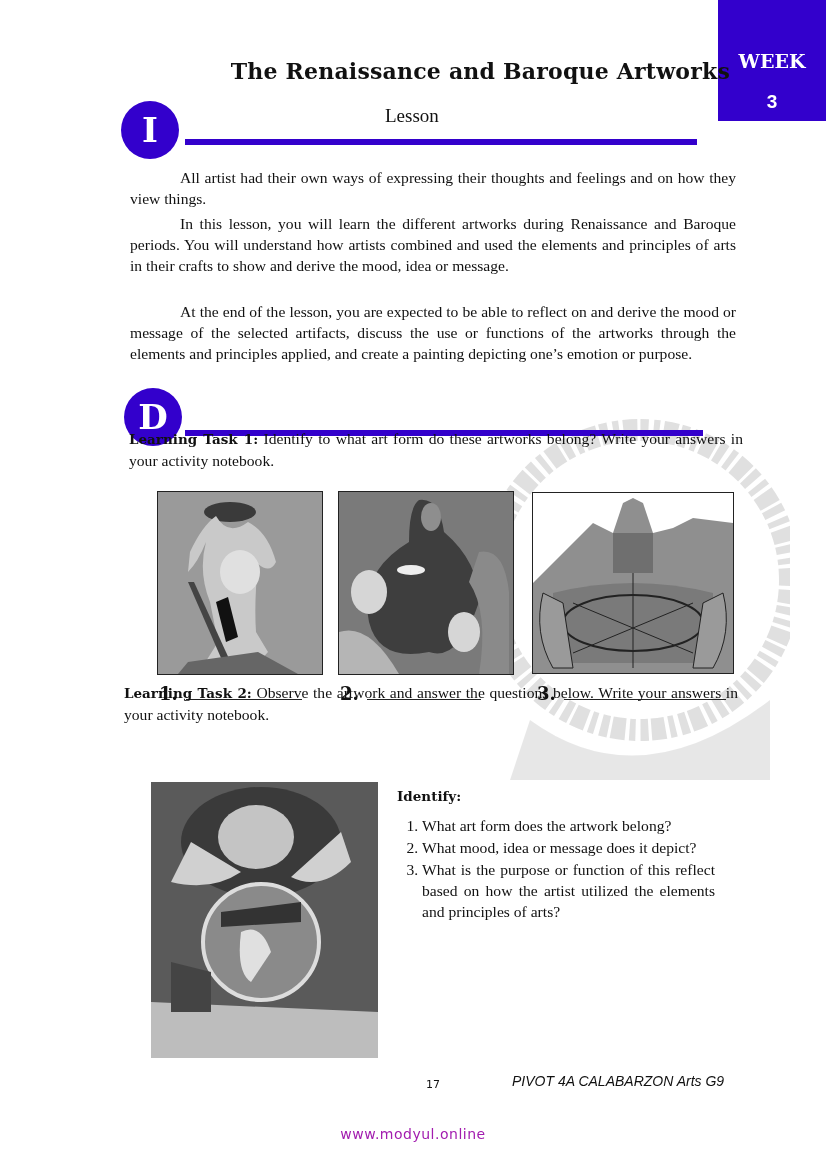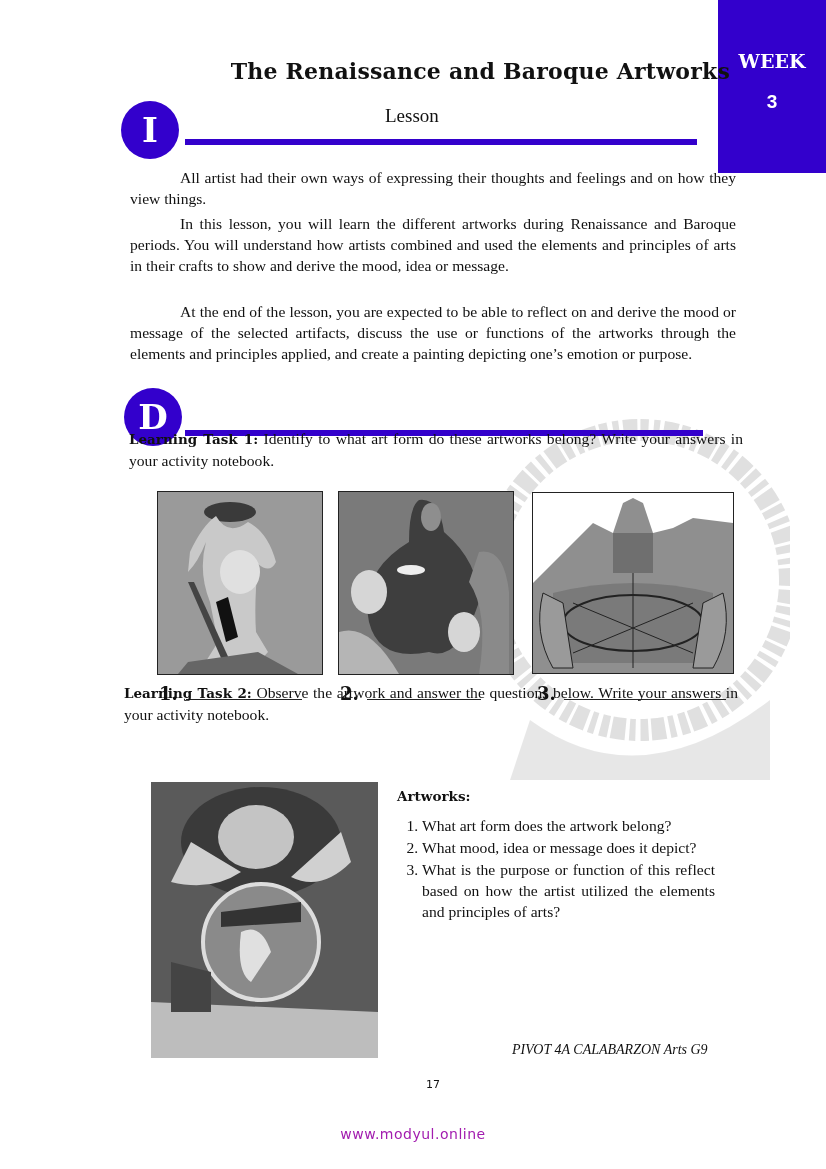--- a/index.html
+++ b/index.html
@@ -2,21 +2,21 @@
 <html><head>
 <meta charset="utf-8">
 <style>
   html, body { margin: 0; padding: 0; }
   body {
     width: 826px; height: 1169px; position: relative; overflow: hidden;
     background: #ffffff; color: #111;
     font-family: "DejaVu Serif", serif;
   }
   .week-tab {
-    position: absolute; left: 718px; top: 0; width: 108px; height: 173px;
+    position: absolute; left: 718px; top: 0; width: 108px; height: 121px;
     background: #3300cc; color: #fff; text-align: center;
     font-family: "DejaVu Serif", serif; font-weight: bold;
   }
   .week-tab .w1 { position: absolute; top: 50px; left: 0; right: 0; font-size: 19px; }
   .week-tab .w2 { position: absolute; top: 91px; left: 0; right: 0; font-size: 19px; font-family: "Liberation Sans", sans-serif; }
 
   .title {
     position: absolute; left: 110px; width: 620px; top: 58px; text-align: right;
     font-family: "DejaVu Serif", serif; font-weight: bold; font-size: 22px; letter-spacing: 0.2px;
   }
@@ -49,21 +49,21 @@
   }
   .answer .line { display: inline-block; border-bottom: 1.5px solid #222; height: 1px; margin-left: 8px; margin-bottom: 4px; }
   .questions {
     position: absolute; left: 397px; top: 786px; width: 318px;
     font-family: "Liberation Serif", serif; font-size: 15.6px; line-height: 21px;
   }
   .questions .qh { font-family: "DejaVu Serif", serif; font-weight: bold; font-size: 13.5px; margin-bottom: 8px; }
   .questions ol { margin: 0; padding-left: 25px; }
   .questions li { text-align: justify; padding-left: 0; margin-bottom: 1px; }
   .page-num { position: absolute; left: 426px; top: 1078px; font-family: "DejaVu Sans", sans-serif; font-size: 11px; }
-  .footer-ref { position: absolute; left: 512px; top: 1042px; font-family: Liberation Serif, serif; font-style: italic; font-size: 14px; }
+  .footer-ref { position: absolute; left: 512px; top: 1073px; font-family: Liberation Sans, sans-serif; font-style: italic; font-size: 14px; }
   .watermark { position: absolute; left: 0; right: 0; top: 1126px; text-align: center; font-family: "DejaVu Sans", sans-serif; font-size: 14px; color: #a21caf; letter-spacing: 0.5px; }
   .seal { position: absolute; left: 470px; top: 380px; width: 320px; height: 420px; pointer-events: none; opacity: 0.45; }
 </style>
 </head>
 <body>
 
 <svg class="seal" viewBox="0 0 320 420">
   <circle cx="170" cy="200" r="150" fill="none" stroke="#bbb" stroke-width="22" stroke-dasharray="6 4 14 3 8 5"></circle>
   <path d="M60 340 Q170 420 300 320 L300 400 L40 400 Z" fill="#ccc"></path>
 </svg>
@@ -150,21 +150,21 @@
     <path d="M20 100 Q60 110 90 90 L40 60Z M200 80 Q170 110 140 95 L190 50Z" fill="#d0d0d0"></path>
     <circle cx="110" cy="160" r="58" fill="#8a8a8a" stroke="#ddd" stroke-width="4"></circle>
     <path d="M70 130 L150 120 L150 140 L70 145Z" fill="#333"></path>
     <path d="M90 150 Q110 140 120 170 L100 200 Q85 190 90 150Z" fill="#e0e0e0"></path>
     <path d="M0 220 L227 230 L227 276 L0 276Z" fill="#bdbdbd"></path>
     <path d="M20 180 L60 190 L60 230 L20 230Z" fill="#444"></path>
   </svg>
 </div>
 
 <div class="questions">
-  <div class="qh">Artworks:</div>
+  <div class="qh">Identify:</div>
   <ol>
     <li>What art form does the artwork belong?</li>
     <li>What mood, idea or message does it depict?</li>
     <li>What is the purpose or function of this reflect based on how the artist utilized the elements and principles of arts?</li>
   </ol>
 </div>
 
 <div class="page-num">17</div>
 <div class="footer-ref">PIVOT 4A CALABARZON Arts G9</div>
 <div class="watermark">www.modyul.online</div>

